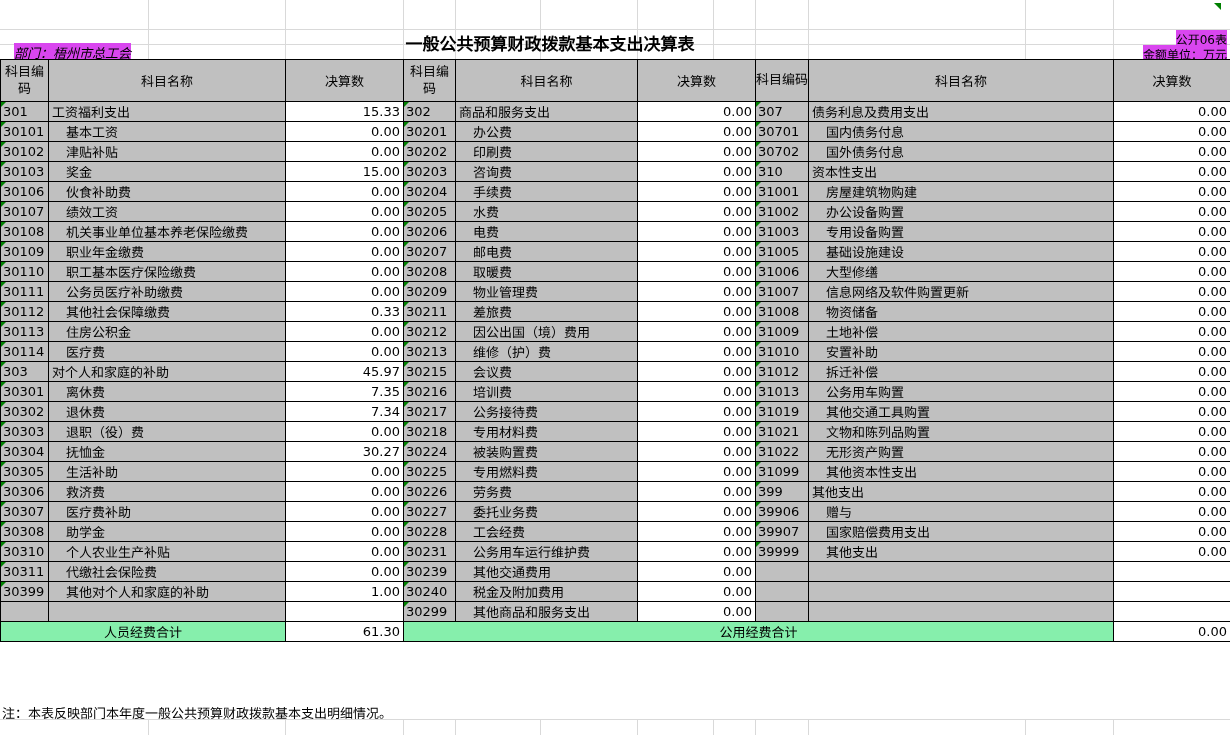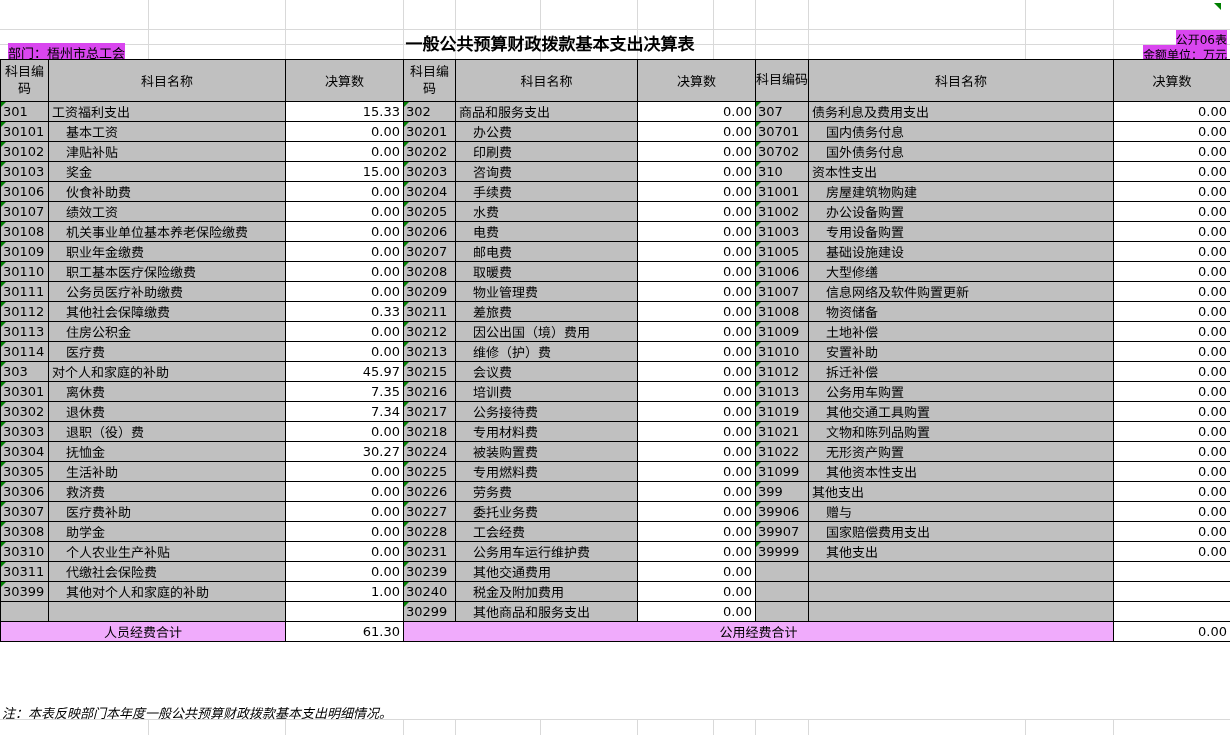--- a/index.html
+++ b/index.html
@@ -3,34 +3,34 @@
 <meta charset="utf-8">
 <style>
   html,body{margin:0;padding:0;}
   .sheet{position:relative;width:1230px;height:735px;background:#fff;overflow:hidden;
          font-family:"DejaVu Sans","Liberation Sans",sans-serif;color:#000;}
   .gl{position:absolute;background:#d9d9d9;}
   .lbl{position:absolute;background:#d946ef;white-space:nowrap;}
   .title{left:0;top:4px;width:1100px;text-align:center;font-size:17px;font-weight:bold;background:transparent;margin-top:26px;}
   .docno{right:3px;top:30px;font-size:12px;}
   .unit{right:3px;top:45px;font-size:12px;}
-  .dept{left:8px;top:43px;font-size:13px;}
-  .note{left:2px;top:703px;font-size:13px;background:transparent;font-style:italic;}
+  .dept{left:14px;top:43px;font-size:13px;font-style:italic;}
+  .note{left:2px;top:703px;font-size:13px;background:transparent;}
   table{position:absolute;left:0;top:59px;width:1230px;border-collapse:collapse;table-layout:fixed;font-size:13px;}
   th,td{border:1px solid #000;box-sizing:border-box;overflow:hidden;white-space:nowrap;padding:0;}
   th{background:#c0c0c0;font-weight:normal;text-align:center;vertical-align:middle;}
   .ghead th{height:17px;font-size:13px;}
   .chead th{height:42px;}
   .chead th.wrap{white-space:normal;line-height:1.25;}
   td{height:20px;vertical-align:middle;}
   td.code{background:#c0c0c0;padding-left:2px;position:relative;}
   td.name{background:#c0c0c0;padding-left:3px;}
   td.name.sub{padding-left:17px;}
   td.val{background:#fff;text-align:right;padding-right:3px;}
-  td.hd{background:#f0abfc;text-align:center;}
+  td.hd{background:#86efac;text-align:center;}
   .tri{position:absolute;left:0;top:0;width:0;height:0;
        border-top:5px solid #008000;border-right:5px solid transparent;}
   .corner-tri{position:absolute;left:1214px;top:3px;width:0;height:0;
        border-top:7px solid #008000;border-left:7px solid transparent;}
 </style>
 </head>
 <body>
 
 <div class="sheet">
   <div id="gridlines">

